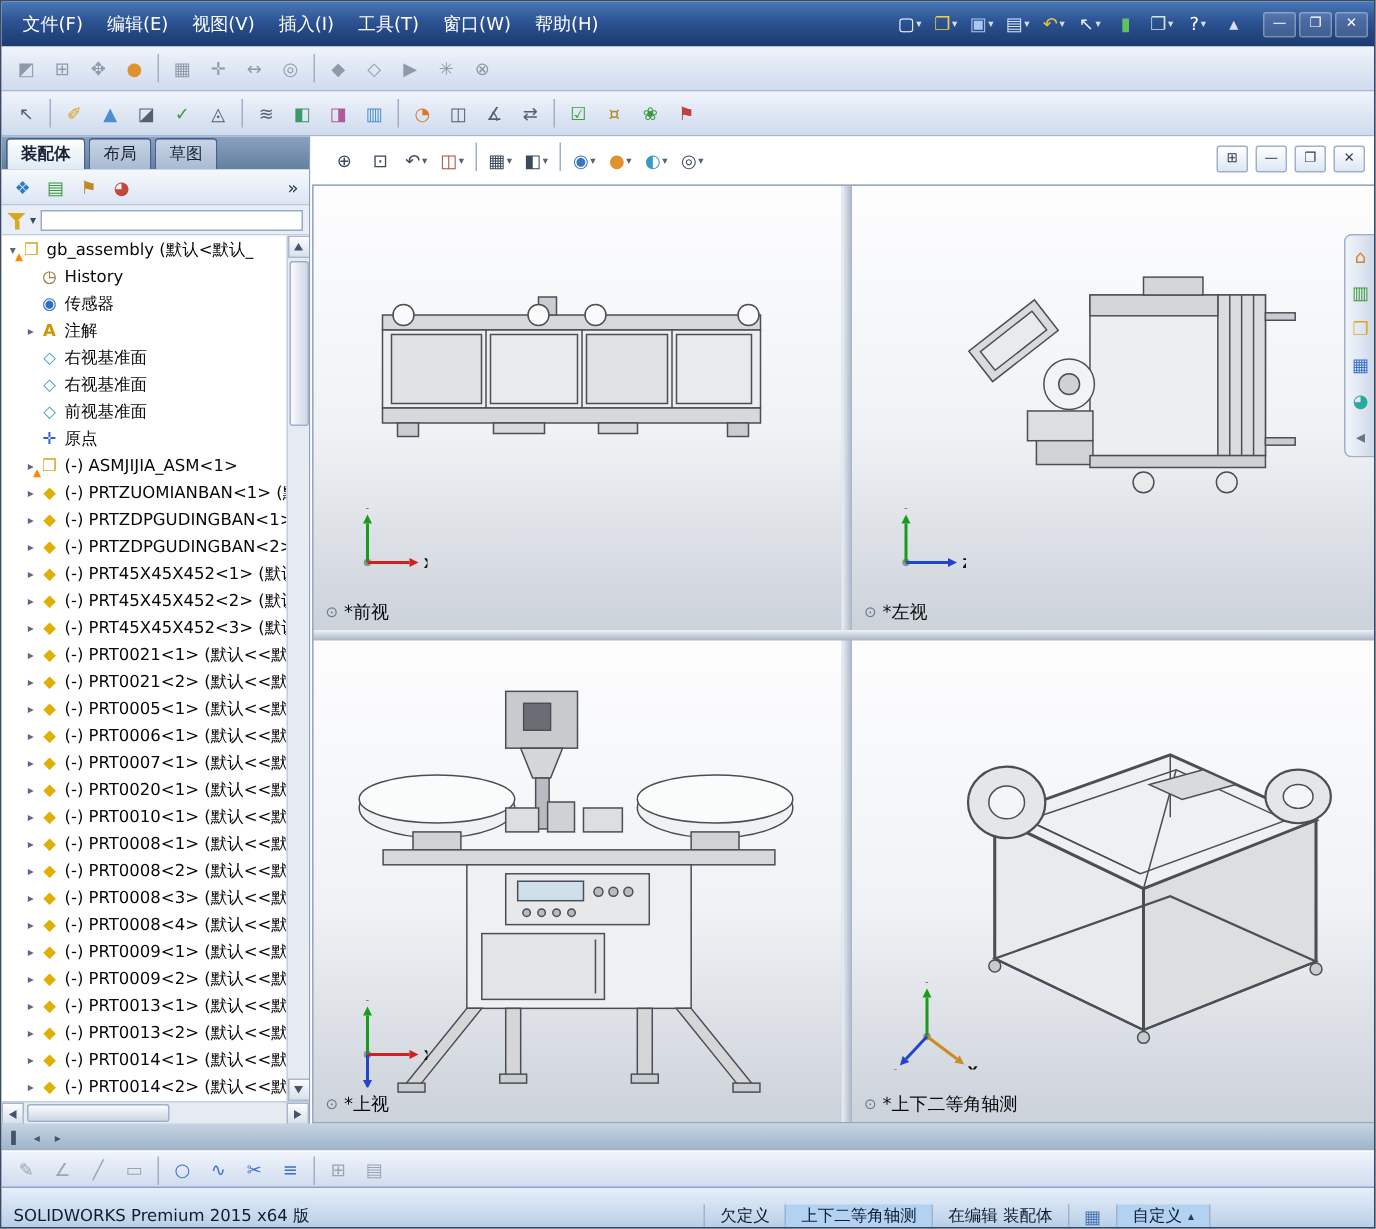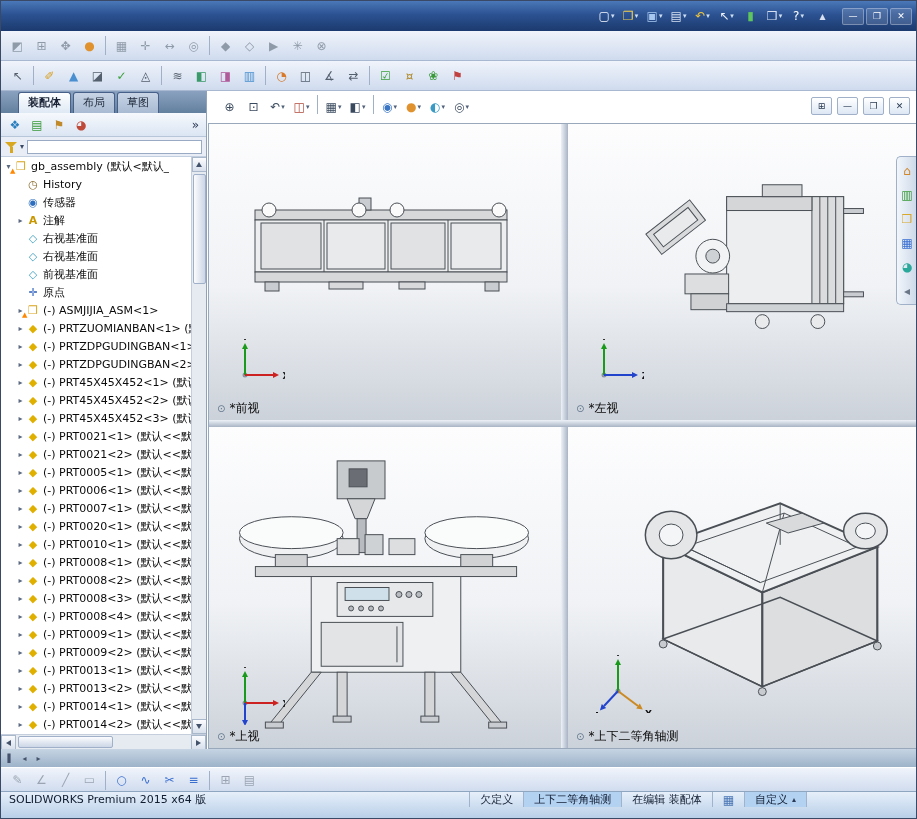--- a/index.html
+++ b/index.html
@@ -19,21 +19,21 @@
 .dd{font-size:7px;color:#51617a}
 .qat .dd{color:#cfe0f4}
 .sep{width:1px;height:19px;background:#9fb0c8;margin:0 3px;flex:none}
 .winbtns{display:flex;gap:2px;margin-left:8px}
 .winbtn2{width:22px;height:17px;display:flex;align-items:center;justify-content:center;background:rgba(255,255,255,.14);border:1px solid rgba(255,255,255,.3);border-radius:2px;color:#fff;font-size:9px}
 
 .toolbar-row{height:30px;background:linear-gradient(#f0f4fb,#cfdbee);border-bottom:1px solid #a8b8d0;display:flex;align-items:center;padding:0 5px;gap:1px}
 
 .main{position:absolute;top:90px;left:0;width:917px;height:658px;display:flex}
 .leftcol{width:206px;flex:none;background:#e9eef6;border-right:1px solid #8fa2bc;display:flex;flex-direction:column}
-.cmdtabs{height:22px;background:linear-gradient(#8aa2c0,#63809f);display:flex;align-items:flex-end;padding:3px 17px 0;gap:2px;flex:none}
+.cmdtabs{height:22px;background:linear-gradient(#8aa2c0,#63809f);display:flex;align-items:flex-end;padding:3px 3px 0;gap:2px;flex:none}
 .ctab{font-size:11px;padding:2px 9px 3px;border:1px solid #47608a;border-bottom:none;border-radius:3px 3px 0 0;background:linear-gradient(#c8d4e6,#a8bad2);color:#1a2436;white-space:nowrap}
 .ctab.active{background:linear-gradient(#fdfeff,#dfe9f4);font-weight:bold}
 .fmbar{height:24px;display:flex;align-items:center;gap:2px;padding:0 4px;background:linear-gradient(#f6f9fd,#dbe5f3);border-bottom:1px solid #b8c6da;flex:none}
 .fmbar .tbtn{height:20px;min-width:20px}
 .chev{margin-left:auto;font-size:12px;color:#2c3c56;padding:0 3px}
 .filterrow{height:20px;display:flex;align-items:center;padding:0 4px;gap:3px;background:#e9eef6;border-bottom:1px solid #c2cfe0;flex:none}
 .funnel{position:relative;width:12px;height:12px;flex:none}
 .funnel:before{content:"";position:absolute;top:1px;left:0;border-left:6px solid transparent;border-right:6px solid transparent;border-top:6px solid #d8a820}
 .funnel:after{content:"";position:absolute;top:6px;left:4.5px;width:3px;height:6px;background:#d8a820}
 .filterdd{font-size:8px;color:#3a4a66}
@@ -82,34 +82,43 @@
 
 .motionbar{position:absolute;top:748px;left:0;width:917px;height:18px;background:linear-gradient(#c6d4e3,#9db3c9);display:flex;align-items:flex-end}
 .navbtns{display:flex;align-items:center;gap:1px;padding:0 4px 2px 3px}
 .navbtns .tbtn{height:13px;min-width:13px}
 .navbtns .glyph{font-size:8px}
 .mtabs{display:flex;align-items:flex-end;gap:1px}
 .mtab{font-size:11px;padding:1px 10px 2px;border:1px solid #7a8ea8;border-bottom:none;border-radius:2px 2px 0 0;background:linear-gradient(#d4dfec,#b2c4d8);color:#1a2436;white-space:nowrap}
 .mtab.active{background:#f5f8fb}
 .bottombar{position:absolute;top:766px;left:0;width:917px;height:26px;border-top:1px solid #fff}
 
-.statusbar{position:absolute;bottom:0;left:0;width:917px;height:27px;background:linear-gradient(#e6effa,#b9cfe8);border-top:1px solid #8fa6c0;display:flex;align-items:flex-start;font-size:11px;color:#101c30}
+.statusbar{position:absolute;bottom:0;left:0;width:917px;height:27px;background:linear-gradient(#e6effa,#b9cfe8);border-top:1px solid #8fa6c0;display:flex;align-items:flex-end;font-size:11px;color:#101c30}
 .stext{display:flex;align-items:center;padding-left:8px;white-space:nowrap}
 .spacer{flex:1}
 .statusseg{display:flex;align-items:center;padding:0 10px;border-left:1px solid #9fb4cc;gap:4px;white-space:nowrap}
 .statusseg.hl{background:#b3d2f2}
 .statusseg .dd{font-size:8px;color:#2c3c56}
 .statusseg.blank{width:112px}
 </style>
 </head>
 <body>
 
 <div class="app">
 
   <div class="titlebar">
+    <div class="menubar">
+        <div class="menu">文件(F)</div>
+        <div class="menu">编辑(E)</div>
+        <div class="menu">视图(V)</div>
+        <div class="menu">插入(I)</div>
+        <div class="menu">工具(T)</div>
+        <div class="menu">窗口(W)</div>
+        <div class="menu">帮助(H)</div>
+      </div>
     <div class="qat">
         <div class="tbtn">
           <span class="glyph" style="color: rgb(244, 248, 255);">▢</span>
           <span class="dd">▾</span>
         </div>
         <div class="tbtn">
           <span class="glyph" style="color: rgb(242, 207, 74);">❐</span>
           <span class="dd">▾</span>
         </div>
         <div class="tbtn">

